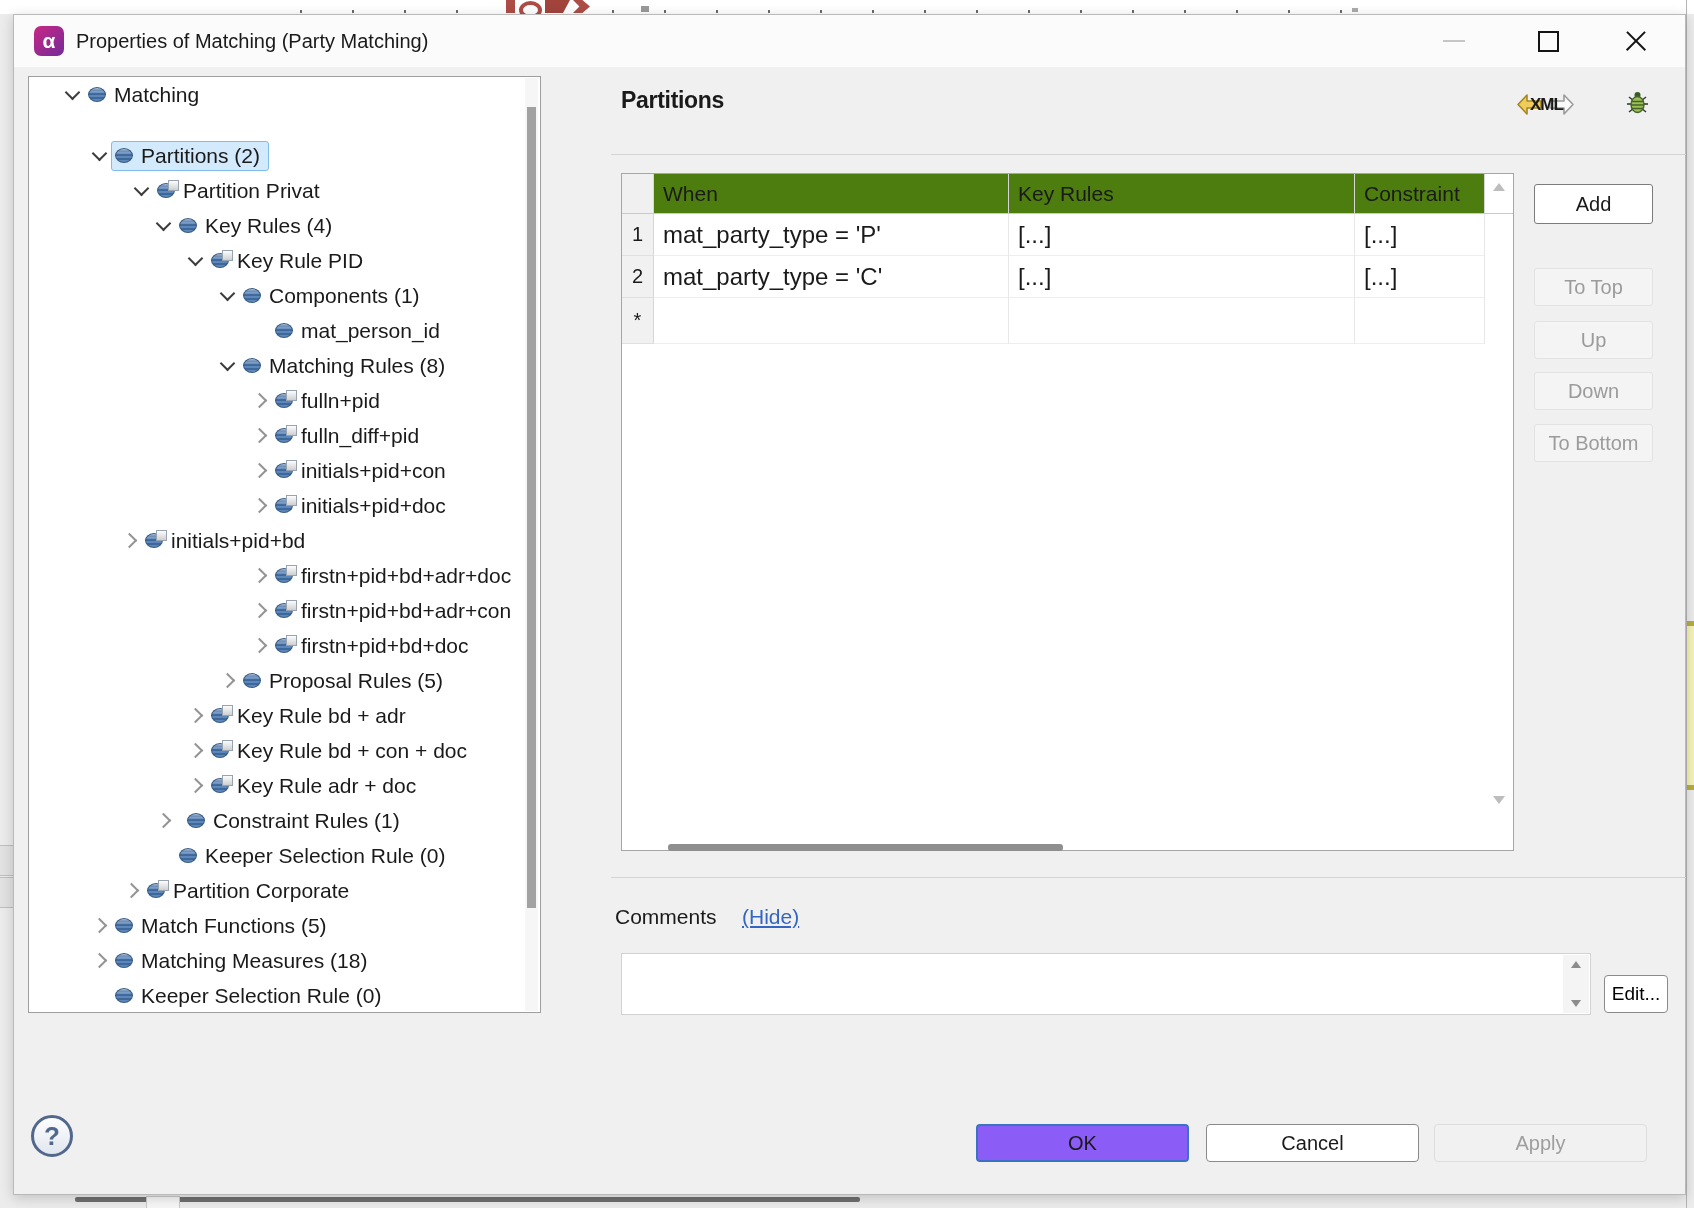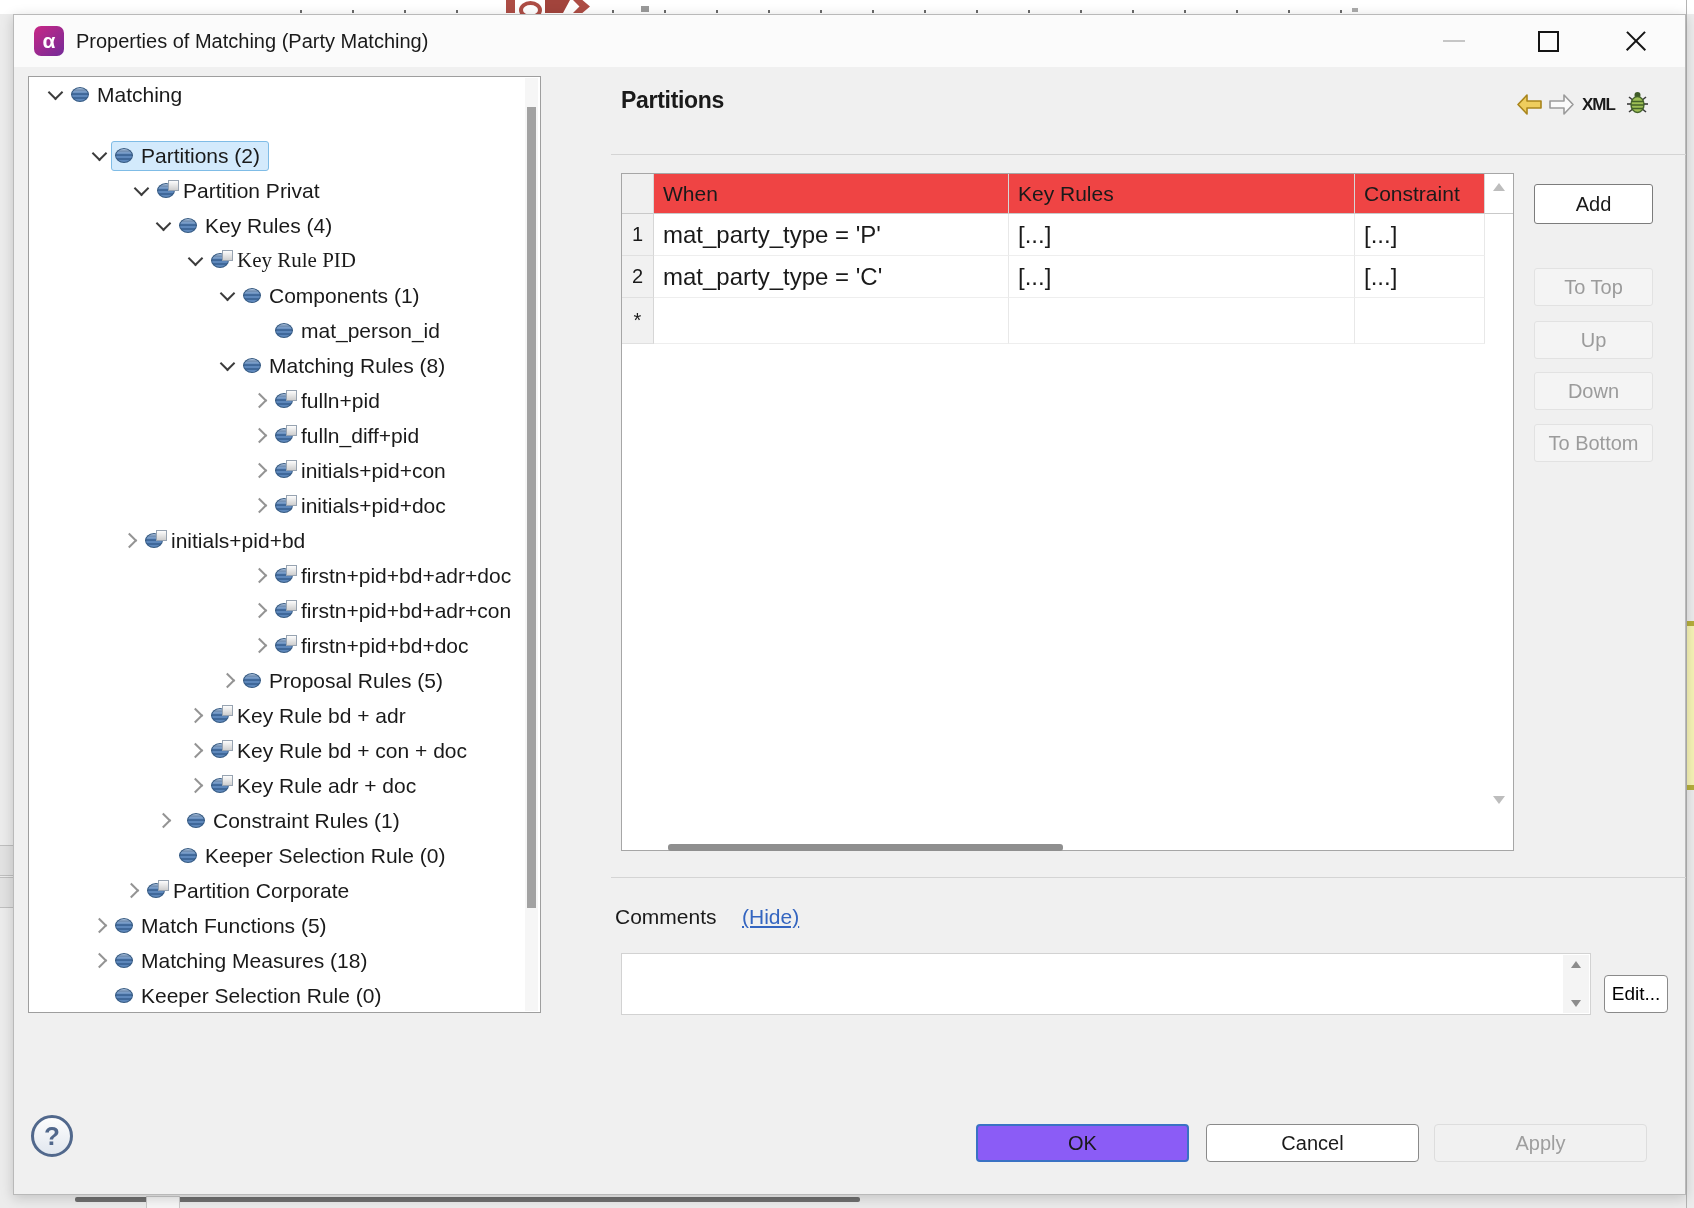--- a/index.html
+++ b/index.html
@@ -58,31 +58,31 @@
        box-shadow:inset 0 0 0 1px #35587e;}
   .doc{position:absolute;right:-4px;top:-3px;width:9px;height:9px;
        background:linear-gradient(#fdfdfd,#cfcfcf);border:1px solid #97a3b1;}
   .tree-sb-track{right:2px;top:1px;width:13px;height:933px;background:#f6f6f6;}
   .tree-sb-thumb{left:2px;top:29px;width:9px;height:801px;background:#a2a2a2;position:absolute;}
 
   
   .panel-title{left:607px;top:72px;font-size:23px;font-weight:bold;letter-spacing:-.3px;}
   .nav-back{left:1502px;top:78px;width:27px;height:23px;cursor:pointer;}
   .nav-fwd{left:1534px;top:78px;width:27px;height:23px;cursor:pointer;}
-  .xml-label{left:1568px;top:80px;font-size:17px;font-weight:bold;letter-spacing:-1px;cursor:pointer;}
+  .xml-label{left:1516px;top:80px;font-size:17px;font-weight:bold;letter-spacing:-1px;cursor:pointer;}
   .bug-icon{left:1610px;top:74px;width:27px;height:27px;cursor:pointer;}
   .sep{height:1px;background:#d4d4d4;}
   .sep1{left:597px;top:139px;width:1075px;}
   .sep2{left:597px;top:862px;width:1075px;}
 
   
   .grid{left:607px;top:158px;width:893px;height:678px;background:#fff;border:1px solid #a6a6a6;box-sizing:border-box;}
   .g-header{display:flex;height:40px;}
   .g-header .hc{box-sizing:border-box;border-right:1px solid #d6d6d6;border-bottom:1px solid #c9c9c9;
-                background:#ef4444;font-size:21px;display:flex;align-items:center;padding-left:9px;}
+                background:#4d7c0f;font-size:21px;display:flex;align-items:center;padding-left:9px;}
   .g-header .numh{width:32px;min-width:32px;background:#f0f0f0;padding-left:0;}
   .c-when{width:355px;min-width:355px;}
   .c-keys{width:346px;min-width:346px;}
   .c-cons{width:130px;min-width:130px;}
   .c-sb{flex:1;border-bottom:1px solid #c9c9c9;box-sizing:border-box;background:#fff;
         display:flex;align-items:flex-start;justify-content:center;padding-top:9px;}
   .g-row{display:flex;height:42px;}
   .g-row.star{height:46px;}
   .g-row .nc{width:32px;min-width:32px;box-sizing:border-box;background:#f1f1f1;border-right:1px solid #d6d6d6;
              border-bottom:1px solid #e0e0e0;font-size:20px;display:flex;align-items:center;justify-content:center;}
@@ -162,21 +162,21 @@
             <i></i>
             <i></i>
           </span>
       </div>
     </div>
 
     <div class="abs tree-panel" id="tree-host">
       <div class="abs tree-sb-track">
         <div class="tree-sb-thumb"></div>
       </div>
-    <div class="trow" style="padding-left: 14px; text-align: right;">
+    <div class="trow" style="padding-left: 31px; text-align: right;">
           <span class="chevslot">
             <span class="chev exp"></span>
           </span>
           <span class="tcontent">
             <span class="sph"></span>
             <span>Matching</span>
           </span>
         </div>
         <div class="trow" style="padding-left: 58px; margin-top: 26px;">
           <span class="chevslot">
@@ -200,21 +200,21 @@
         </div>
         <div class="trow" style="padding-left: 122px;">
           <span class="chevslot">
             <span class="chev exp"></span>
           </span>
           <span class="tcontent">
             <span class="sph"></span>
             <span>Key Rules (4)</span>
           </span>
         </div>
-        <div class="trow" style="padding-left: 154px; font-family: Liberation Serif, serif;">
+        <div class="trow" style="padding-left: 154px;">
           <span class="chevslot">
             <span class="chev exp"></span>
           </span>
           <span class="tcontent">
             <span class="sph">
               <span class="doc"></span>
             </span>
             <span>Key Rule PID</span>
           </span>
         </div>

